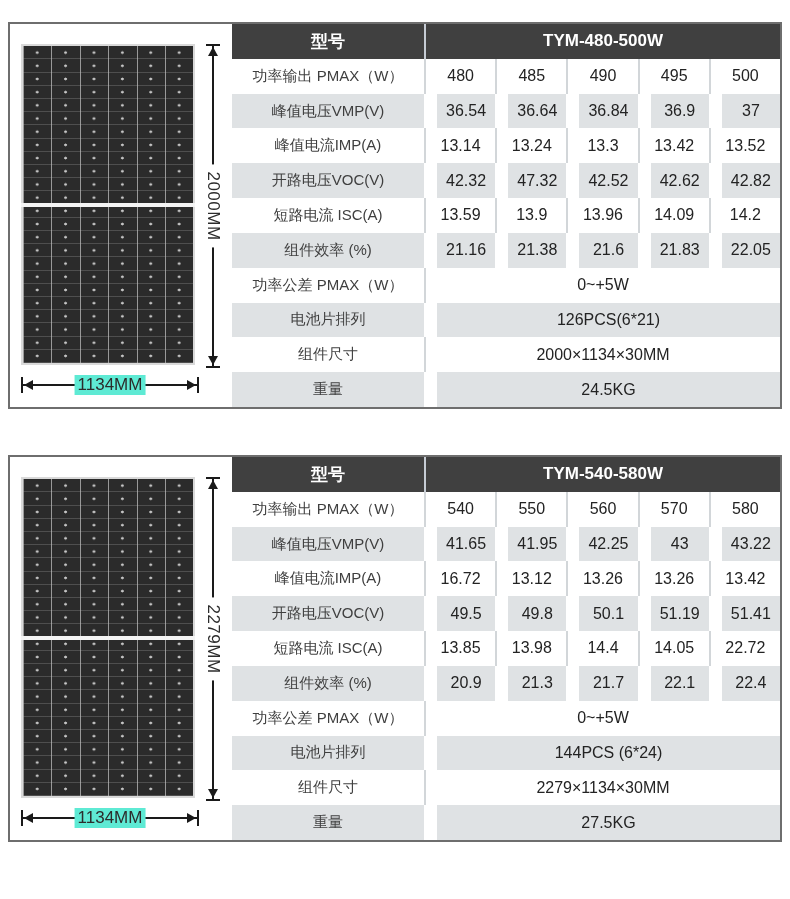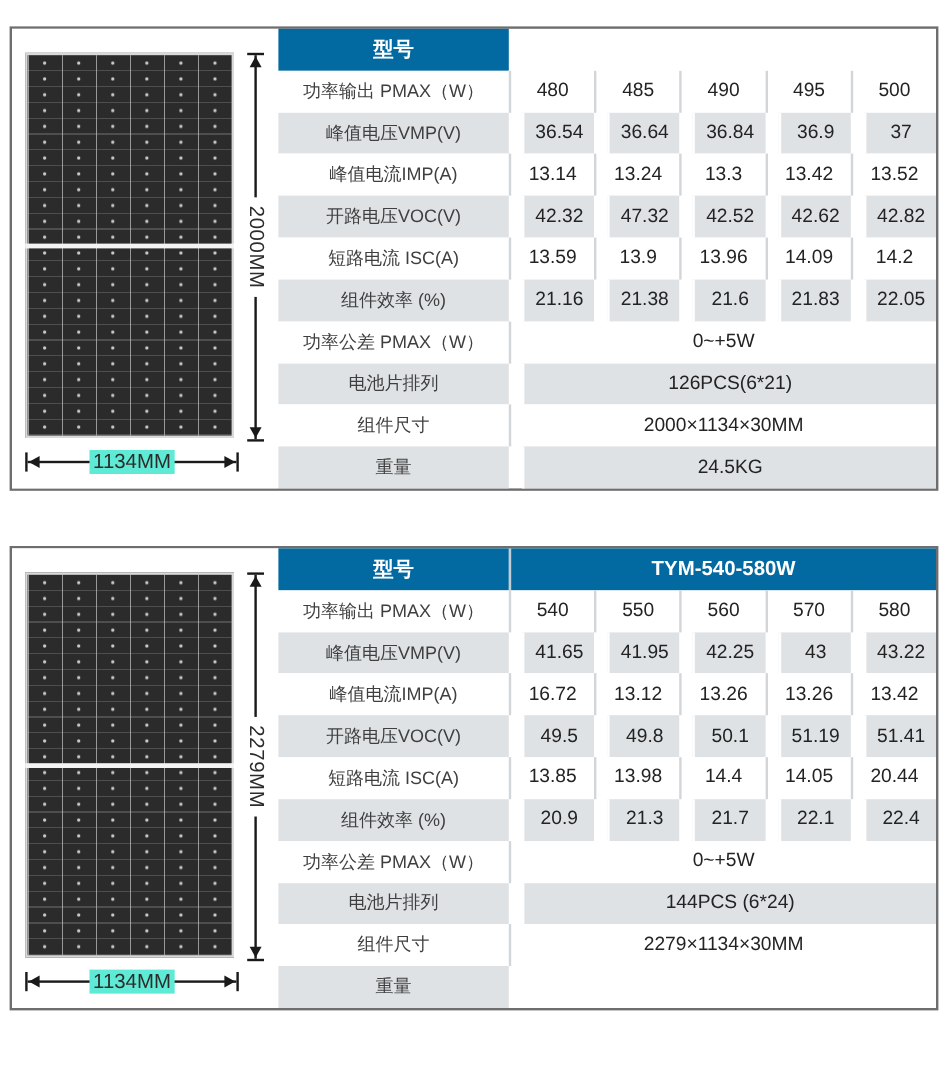--- a/index.html
+++ b/index.html
@@ -69,21 +69,21 @@
   .row { flex: 1; display: grid; grid-template-columns: 192px repeat(5, 1fr); }
   .cell {
     display: flex; align-items: center; justify-content: center;
     font-size: 16px; color: #232323; background: #fff; overflow: hidden;
   }
   .cell.lbl { font-size: 15px; color: #3f3f3f; }
   .row .cell + .cell { border-left: 2px solid #d2d6d9; }
   .row.alt .cell { background: #dfe2e4; }
   .row.alt .cell + .cell { border-left-color: #ffffff; margin-left: 11px; }
   .row.header .cell {
-    background: #0369a1; color: #ffffff; font-weight: bold; font-size: 17px;
+    background: #404040; color: #ffffff; font-weight: bold; font-size: 17px;
   }
   .row.header .cell + .cell { border-left-color: #c6ccd4; }
   .cell.spanv { grid-column: 2 / 7; }
 </style>
 </head>
 <body>
 
 <div class="box" id="box0">
   <div class="panel-pane">
     <div class="panel"></div>
@@ -100,20 +100,21 @@
       <span class="arr lf"></span>
       <span class="line"></span>
       <span class="arr rt"></span>
       <span class="cap rgt"></span>
       <span class="hlabel">1134MM</span>
     </div>
   </div>
   <div class="spec-table">
     <div class="row header">
       <div class="cell lbl">型号</div>
+      <div class="cell spanv">TYM-480-500W</div>
     </div>
     <div class="rows-host"><div class="row">
           <div class="cell lbl">功率输出 PMAX（W）</div>
           <div class="cell">480</div>
           <div class="cell">485</div>
           <div class="cell">490</div>
           <div class="cell">495</div>
           <div class="cell">500</div>
         </div><div class="row alt">
           <div class="cell lbl">峰值电压VMP(V)</div>
@@ -218,34 +219,35 @@
           <div class="cell">49.8</div>
           <div class="cell">50.1</div>
           <div class="cell">51.19</div>
           <div class="cell">51.41</div>
         </div><div class="row">
           <div class="cell lbl">短路电流 ISC(A)</div>
           <div class="cell">13.85</div>
           <div class="cell">13.98</div>
           <div class="cell">14.4</div>
           <div class="cell">14.05</div>
-          <div class="cell">20.44</div>
+          <div class="cell">22.72</div>
         </div><div class="row alt">
           <div class="cell lbl">组件效率 (%)</div>
           <div class="cell">20.9</div>
           <div class="cell">21.3</div>
           <div class="cell">21.7</div>
           <div class="cell">22.1</div>
           <div class="cell">22.4</div>
         </div><div class="row">
           <div class="cell lbl">功率公差 PMAX（W）</div>
           <div class="cell spanv">0~+5W</div>
         </div><div class="row alt">
           <div class="cell lbl">电池片排列</div>
           <div class="cell spanv">144PCS (6*24)</div>
         </div><div class="row">
           <div class="cell lbl">组件尺寸</div>
           <div class="cell spanv">2279×1134×30MM</div>
         </div><div class="row alt">
           <div class="cell lbl">重量</div>
+          <div class="cell spanv">27.5KG</div>
         </div></div>
   </div>
 </div>
 
 </body></html>

